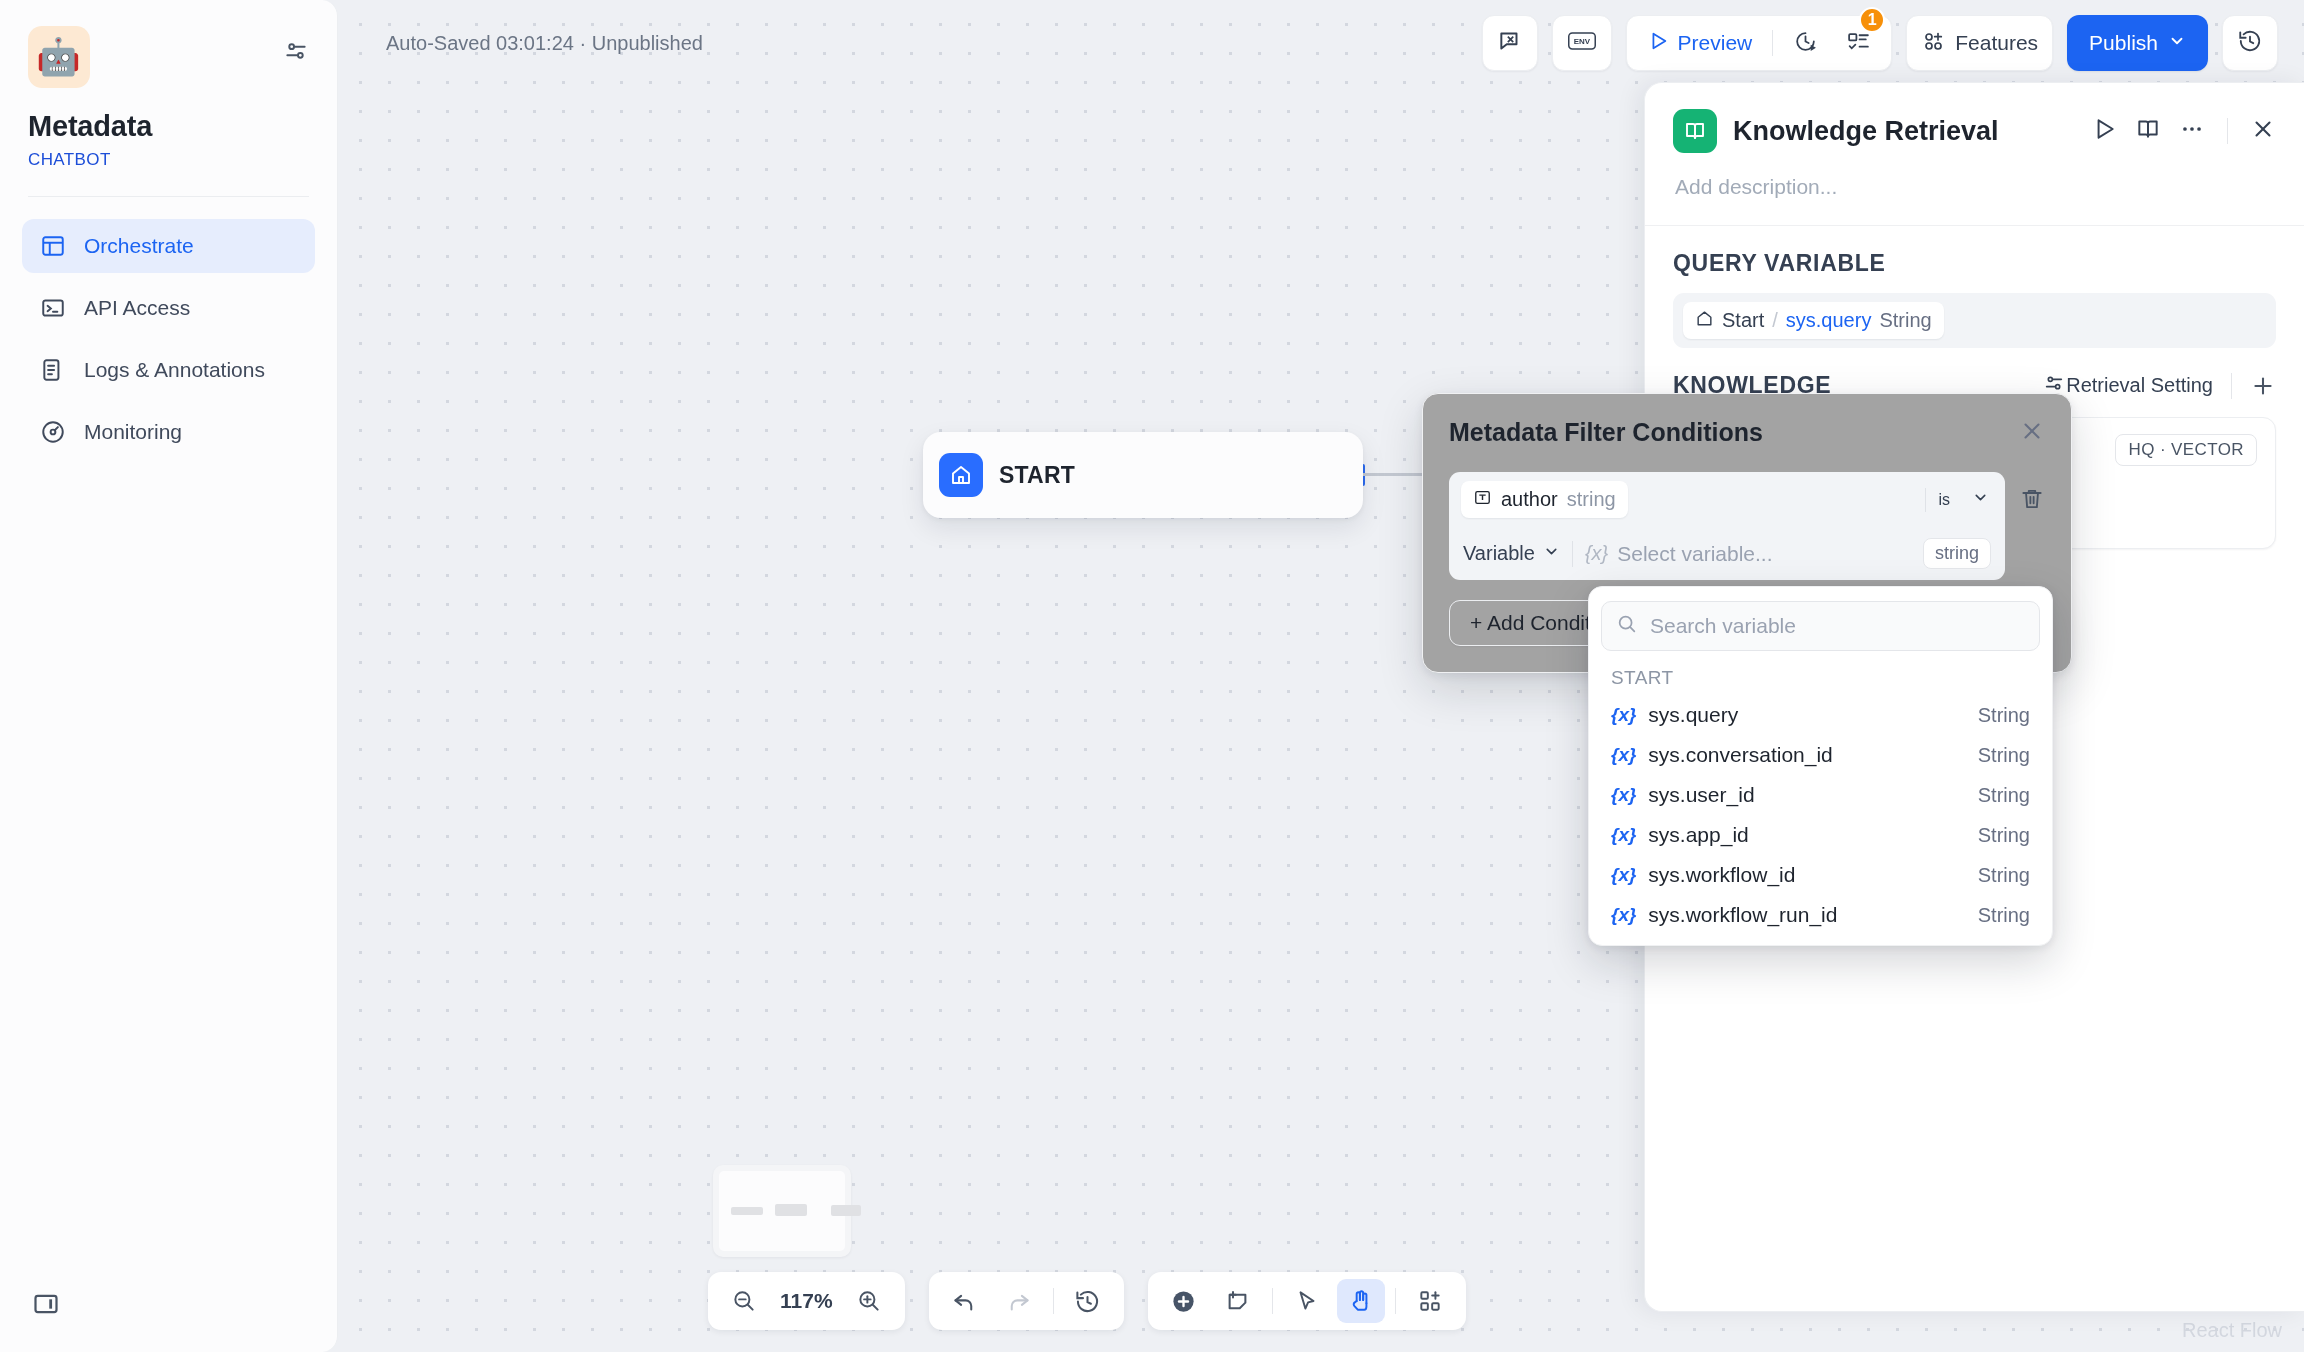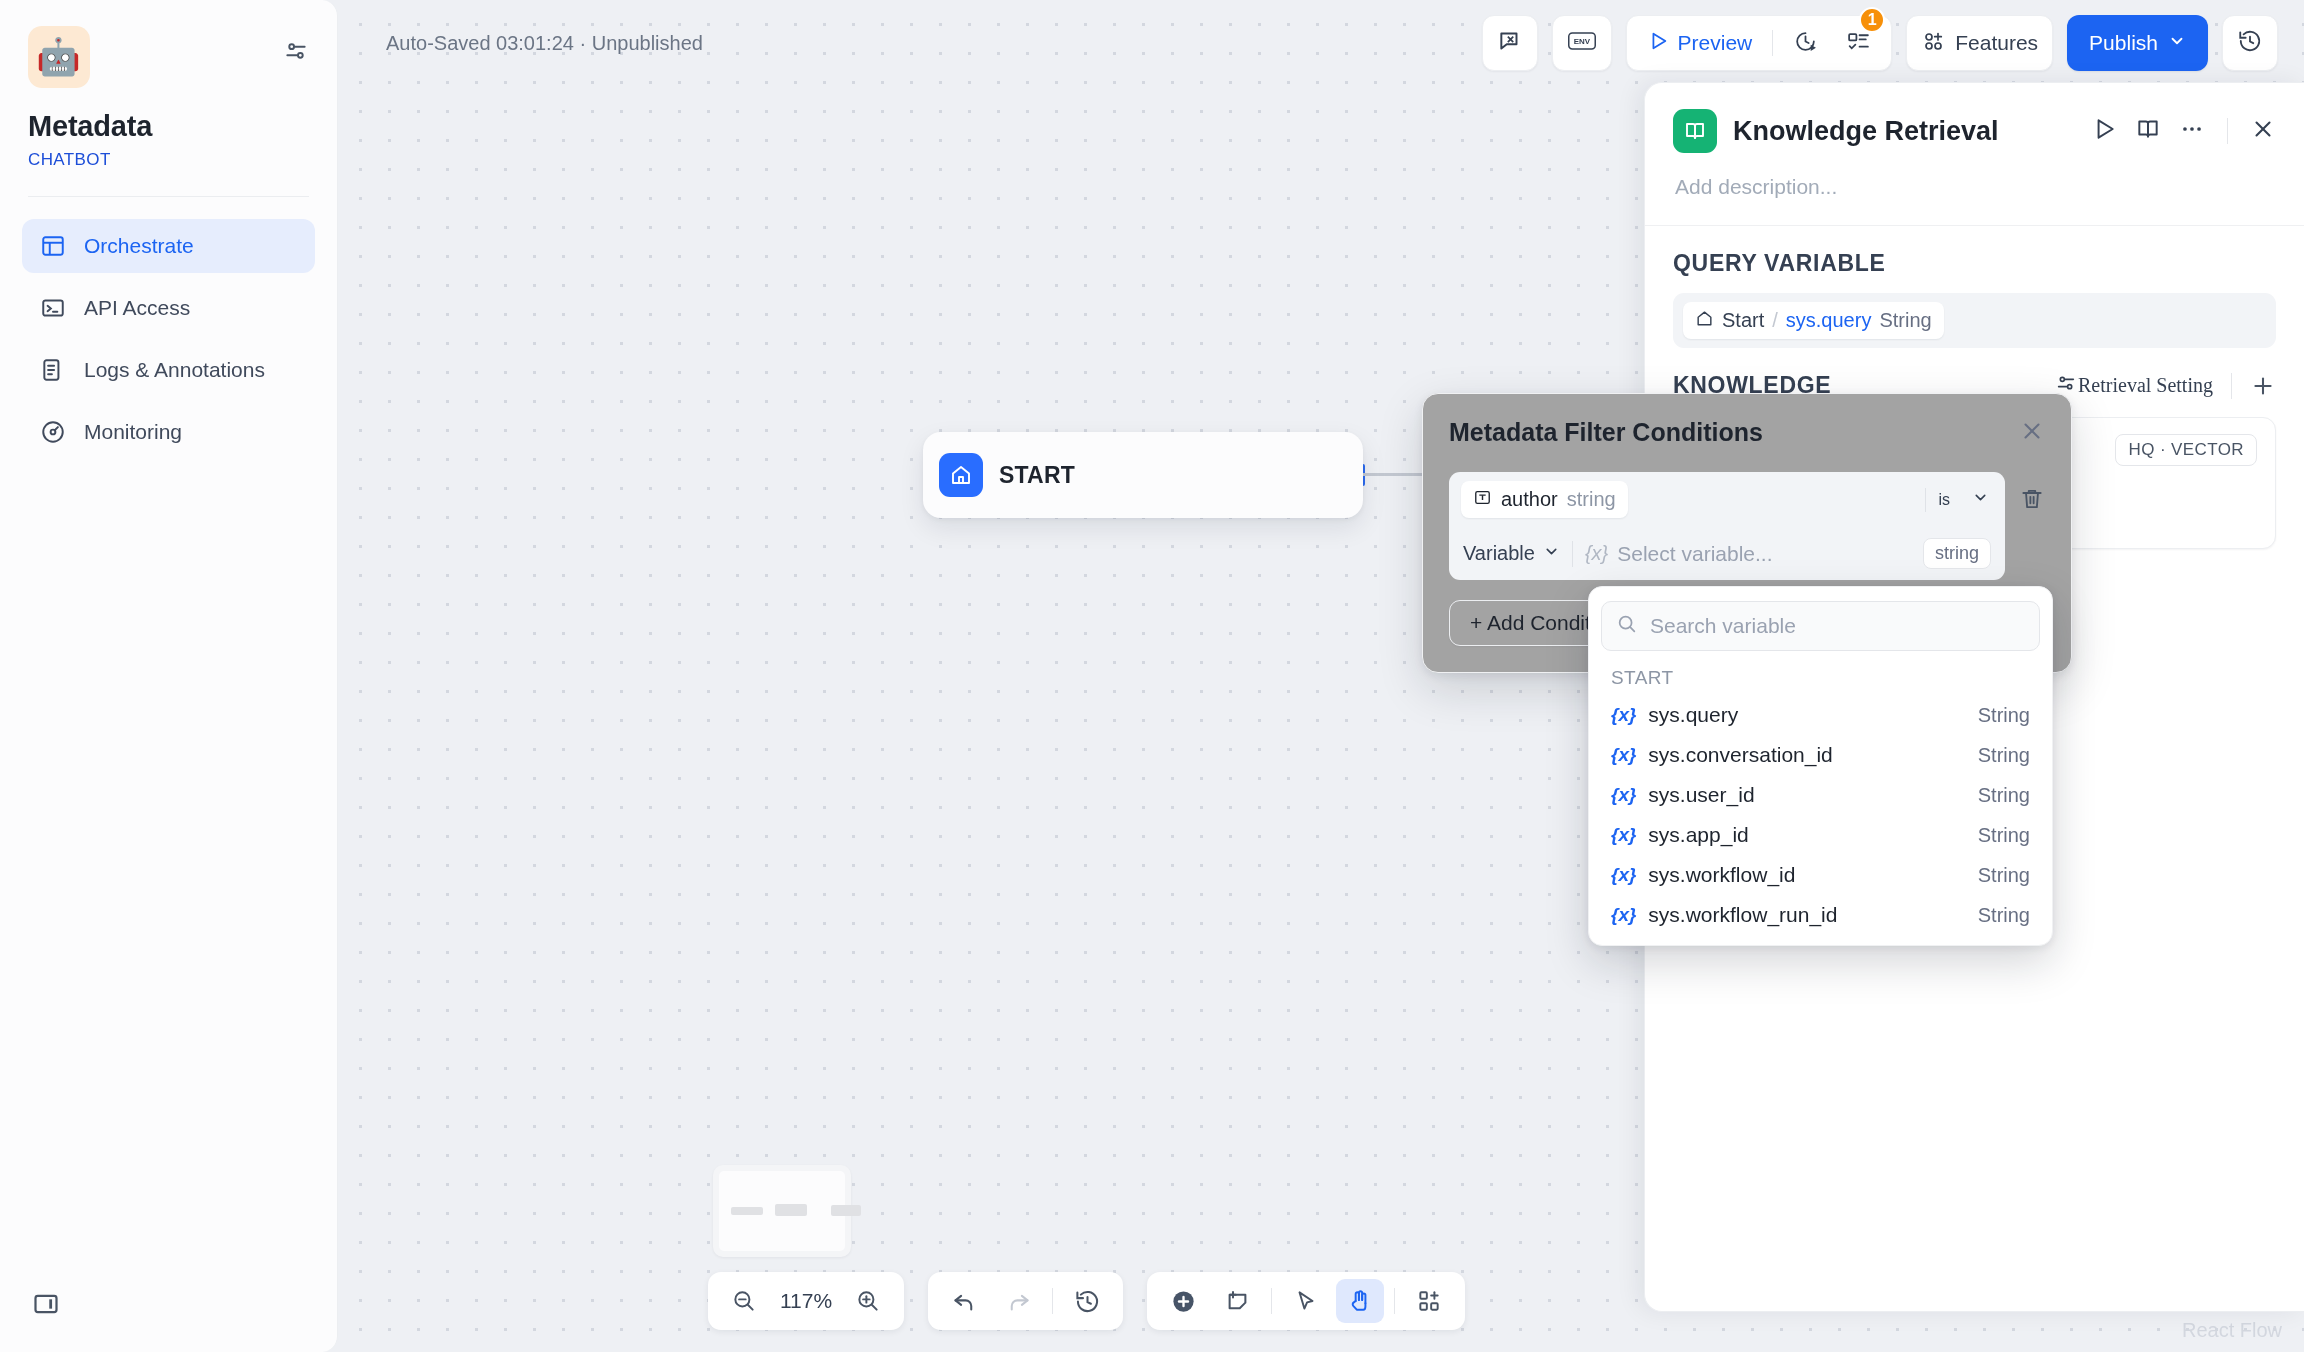--- a/index.html
+++ b/index.html
@@ -120,21 +120,21 @@
     background: #f4f5f7; border-radius: 10px; padding: 6px;
     box-shadow: 0 1px 3px rgba(16,24,40,.06);
   }
   .minimap-inner { width: 100%; height: 100%; background: #fcfcfd; border-radius: 5px; position: relative; }
   .mm-node { position: absolute; background: #e0e1e4; border-radius: 2px; }
 
   
   .bottombar { position: absolute; left: 370px; bottom: 22px; display: flex; align-items: center; gap: 24px; }
   .bb-group {
     height: 58px; background: #fff; border-radius: 13px; display: flex; align-items: center;
-    box-shadow: 0 2px 6px rgba(16,24,40,.07); padding: 0 12px; gap: 6px;
+    box-shadow: 0 2px 6px rgba(16,24,40,.07); padding: 0 12px; gap: 6px; font-weight: bold;
   }
   .bb-btn { width: 48px; height: 44px; display: flex; align-items: center; justify-content: center; border-radius: 9px; cursor: pointer; color: #495464; }
   .bb-btn.active { background: #dfe8fd; color: #1c64f2; }
   .bb-btn.muted { color: #c3c8d1; }
   .zoom-val { font-size: 21px; color: #354052; padding: 0 6px; min-width: 64px; text-align: center; }
   .watermark { position: absolute; right: 22px; bottom: 10px; font-size: 20px; color: #d3d7df; }
 
   
   .rpanel {
     position: absolute; right: 0; top: 82px; width: 660px; bottom: 40px;
@@ -150,21 +150,21 @@
   .sec-label { font-size: 23px; font-weight: 700; color: #354052; letter-spacing: .7px; }
   .rp-sec { padding: 24px 28px 0 28px; }
   .sec-row { display: flex; align-items: center; }
   .var-box { margin-top: 16px; background: #f2f4f7; border-radius: 11px; padding: 9px 10px; display: flex; }
   .var-chip { background: #fff; border-radius: 8px; padding: 7px 12px; display: flex; align-items: center; gap: 8px; box-shadow: 0 1px 2px rgba(16,24,40,.07); }
   .var-start { font-size: 20px; color: #354052; }
   .var-slash { color: #c3c8d1; font-size: 20px; }
   .var-name { font-size: 20px; color: #1c64f2; font-weight: 500; }
   .var-type { font-size: 20px; color: #676f83; }
   .sec-tools { margin-left: auto; display: flex; align-items: center; gap: 14px; }
-  .retr-setting { display: flex; align-items: center; gap: 1px; font-size: 20px; color: #354052; cursor: pointer; font-family: Liberation Serif, serif; }
+  .retr-setting { display: flex; align-items: center; gap: 1px; font-size: 20px; color: #354052; cursor: pointer; }
   .plus-btn { color: #495464; cursor: pointer; display: flex; }
   .ds-card {
     margin-top: 18px; border: 1px solid #eceef1; border-radius: 13px; padding: 16px 18px;
     box-shadow: 0 1px 2px rgba(16,24,40,.05); background: #fff;
   }
   .ds-row { display: flex; align-items: center; }
   .tag {
     border: 1px solid #e4e6ea; border-radius: 8px; padding: 5px 12px;
     font-size: 17px; color: #495464; letter-spacing: .4px;
   }

